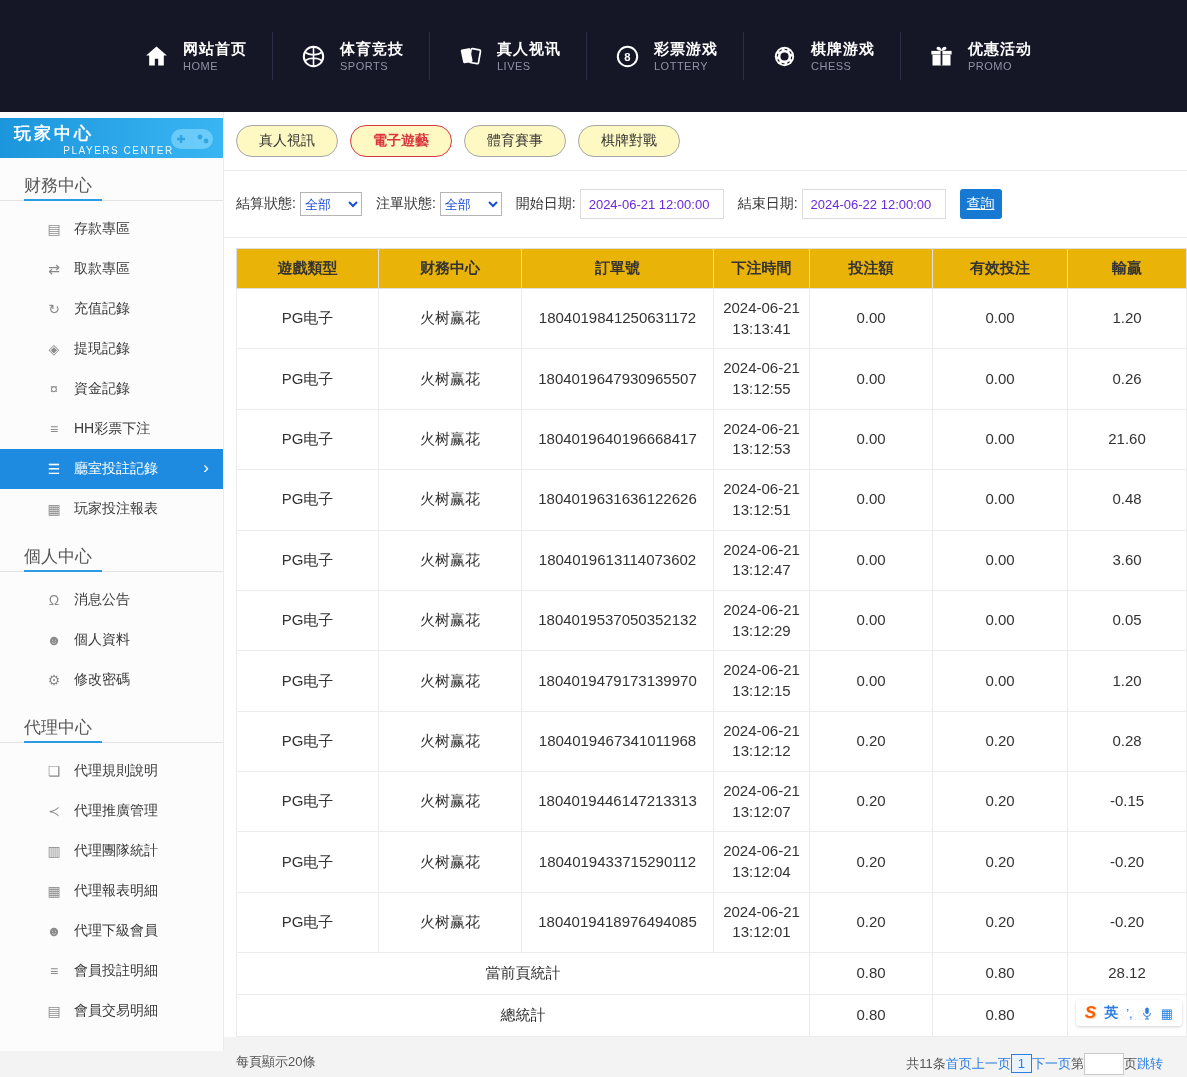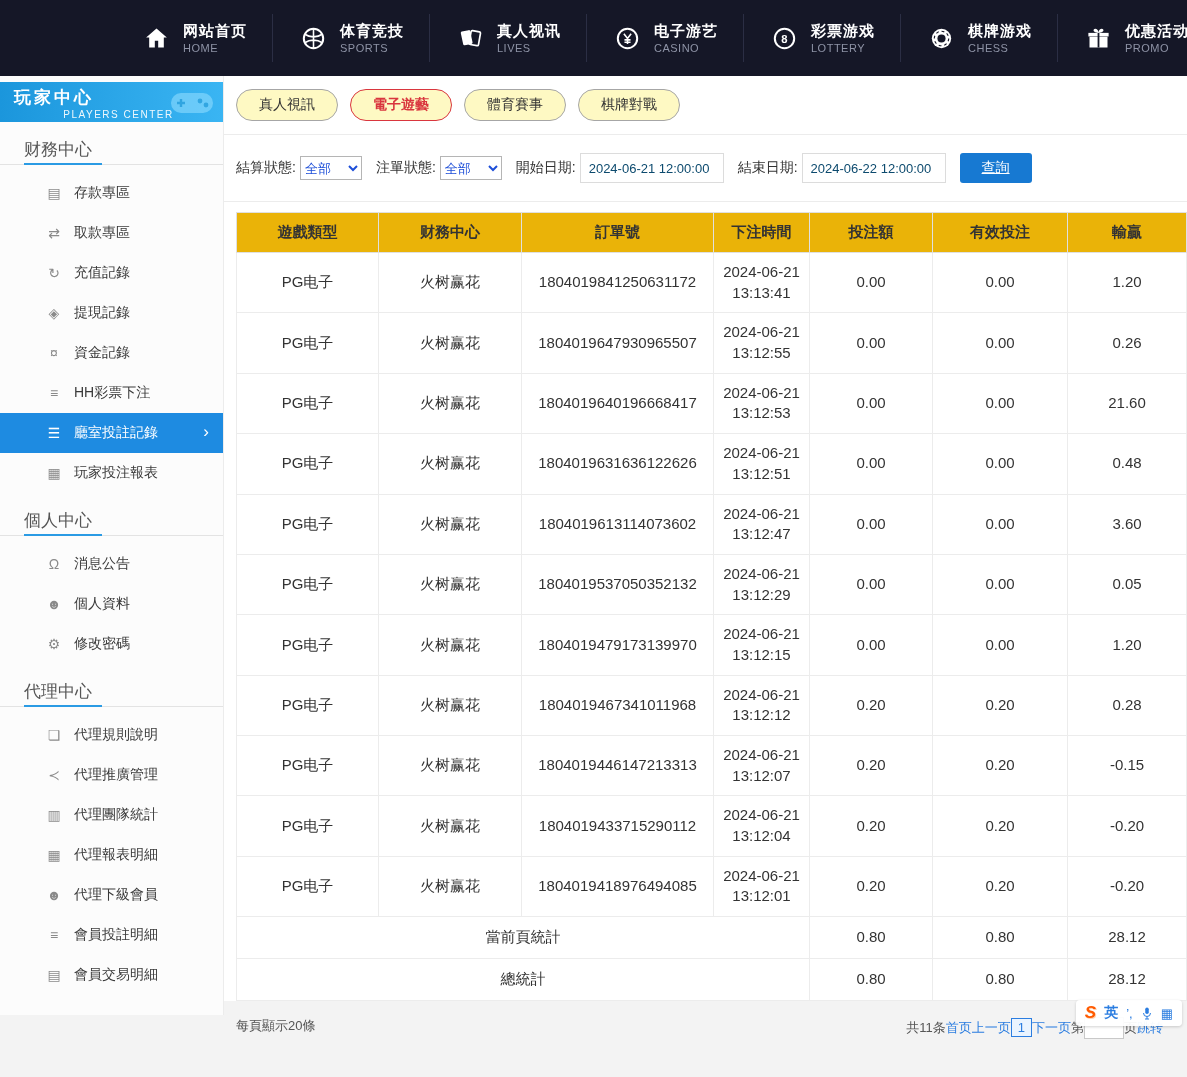--- a/index.html
+++ b/index.html
@@ -3,21 +3,21 @@
 <meta charset="utf-8">
 <style>
   * { margin:0; padding:0; box-sizing:border-box; }
   html,body { width:1187px; height:1077px; }
   body {
     font-family:"Liberation Sans","DejaVu Sans",sans-serif;
     background:#f3f3f3; overflow:hidden; position:relative; color:#333;
   }
 
   
-  .topnav { height:76px; background:#151727; display:flex; align-items:center; padding-left:116px; }
+  .topnav { height:112px; background:#151727; display:flex; align-items:center; padding-left:116px; }
   .nav-item { display:flex; align-items:center; gap:12px; padding:0 25px; height:48px; cursor:pointer; }
   .nav-item + .nav-item { border-left:1px solid #2b2e44; }
   .nav-icon { width:30px; height:30px; display:flex; align-items:center; justify-content:center; }
   .nav-icon svg { width:27px; height:27px; }
   .nav-text { display:flex; flex-direction:column; line-height:1.3; }
   .nav-title { color:#ffffff; font-size:15px; font-weight:bold; letter-spacing:1px; white-space:nowrap; }
   .nav-sub { color:#8e93a6; font-size:11px; letter-spacing:.5px; }
 
   
   .layout { display:flex; align-items:flex-start; }
@@ -46,22 +46,22 @@
   .tab-btn { border:1px solid #a6a6a6; background:#fef9c3; border-radius:16px; padding:6px 22px;
              font-size:14px; color:#333; cursor:pointer; white-space:nowrap; }
   .tab-btn.active { color:#d9363e; border-color:#d9363e; font-weight:bold; }
 
   .filters-row { padding:18px 0 18px 12px; border-bottom:1px solid #ececec;
                  display:flex; align-items:center; font-size:14px; color:#333; }
   .filters-row label { margin-right:4px; white-space:nowrap; }
   .filters-row select { height:24px; border:1px solid #b5b5b5; margin-right:14px; font-size:13px;
                         min-width:62px; background:#fff; color:#1d4ed8; }
   .filters-row input.date { height:30px; width:144px; border:1px solid #dcdcdc; padding:0 8px;
-                            font-size:13px; color:#0c4a6e; margin-right:14px; }
-  .search-btn { background:#1779d2; color:#fff; border:none; height:30px; padding:0 22px;
+                            font-size:13px; color:#6d28d9; margin-right:14px; }
+  .search-btn { background:#1779d2; color:#fff; border:none; height:30px; padding:0 7px;
                 font-size:14px; border-radius:3px; cursor:pointer;text-decoration:underline; }
 
   
   .table-wrap { padding:10px 0 0 12px; }
   table { width:100%; border-collapse:collapse; table-layout:fixed; }
   th { background:#eab308; border:1px solid #e0e0e0; height:40px; font-size:15px; color:#333; font-weight:bold; }
   td { border:1px solid #ececec; text-align:center; font-size:15px; color:#333;
        padding:9px 4px; line-height:1.38; word-wrap:break-word; }
   .sum-row td { padding:10px 4px; }
 
@@ -117,32 +117,20 @@
             <rect x="4.5" y="5" width="8.5" height="12.5" rx="1.2" fill="#fff"></rect>
           </g>
           <g transform="rotate(10 16 12)">
             <rect x="11.5" y="5.5" width="8.5" height="12.5" rx="1.2" fill="none" stroke="#fff" stroke-width="1.5"></rect>
           </g>
         </svg>
       </span>
       <span class="nav-text">
         <span class="nav-title">真人视讯</span>
         <span class="nav-sub">LIVES</span>
-      </span>
-    </div>
-    <div class="nav-item">
-      <span class="nav-icon">
-        <svg viewBox="0 0 24 24">
-          <circle cx="12" cy="12" r="8.6" fill="none" stroke="#fff" stroke-width="1.8"></circle>
-          <path d="M8.8 7.8 12 12l3.2-4.2M12 12v4.8M9.3 13.2h5.4M9.3 15.4h5.4" fill="none" stroke="#fff" stroke-width="1.4"></path>
-        </svg>
-      </span>
-      <span class="nav-text">
-        <span class="nav-title">电子游艺</span>
-        <span class="nav-sub">CASINO</span>
       </span>
     </div>
     <div class="nav-item">
       <span class="nav-icon">
         <svg viewBox="0 0 24 24">
           <circle cx="12" cy="12" r="8.6" fill="none" stroke="#fff" stroke-width="1.8"></circle>
           <text x="12" y="15.8" text-anchor="middle" font-size="10" fill="#fff" font-weight="bold">8</text>
         </svg>
       </span>
       <span class="nav-text">

